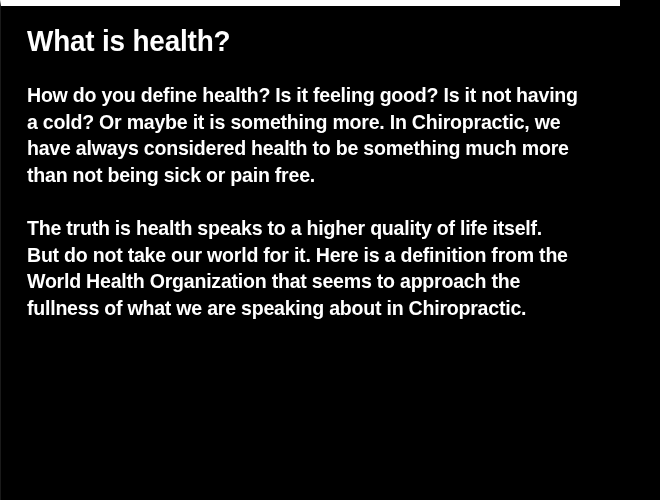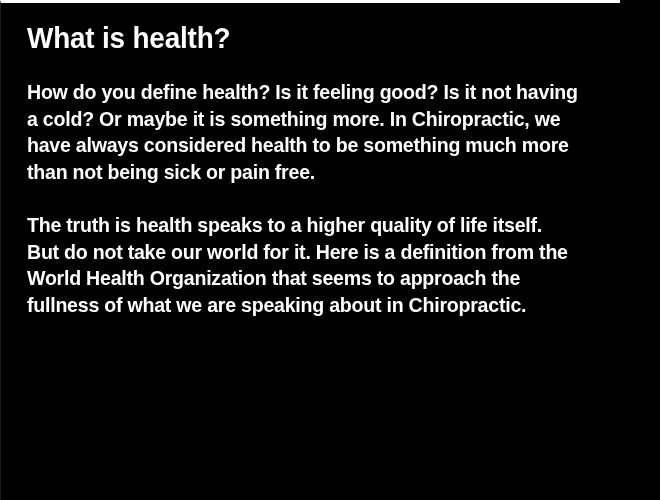--- a/index.html
+++ b/index.html
@@ -9,21 +9,21 @@
     background: #000000;
   }
   #slide {
     position: relative;
     width: 620px;
     height: 500px;
     background: #000000;
     overflow: hidden;
     box-sizing: border-box;
     border-left: 1px solid #1a1a1a;
-    border-top: 3px solid #ffffff;
+    border-top: 6px solid #ffffff;
     font-family: "Liberation Sans", "DejaVu Sans", sans-serif;
     -webkit-font-smoothing: antialiased;
   }
   #content {
     position: absolute;
     left: 26px;
     top: 16px;
     width: 610px;
   }
   .slide-heading {

